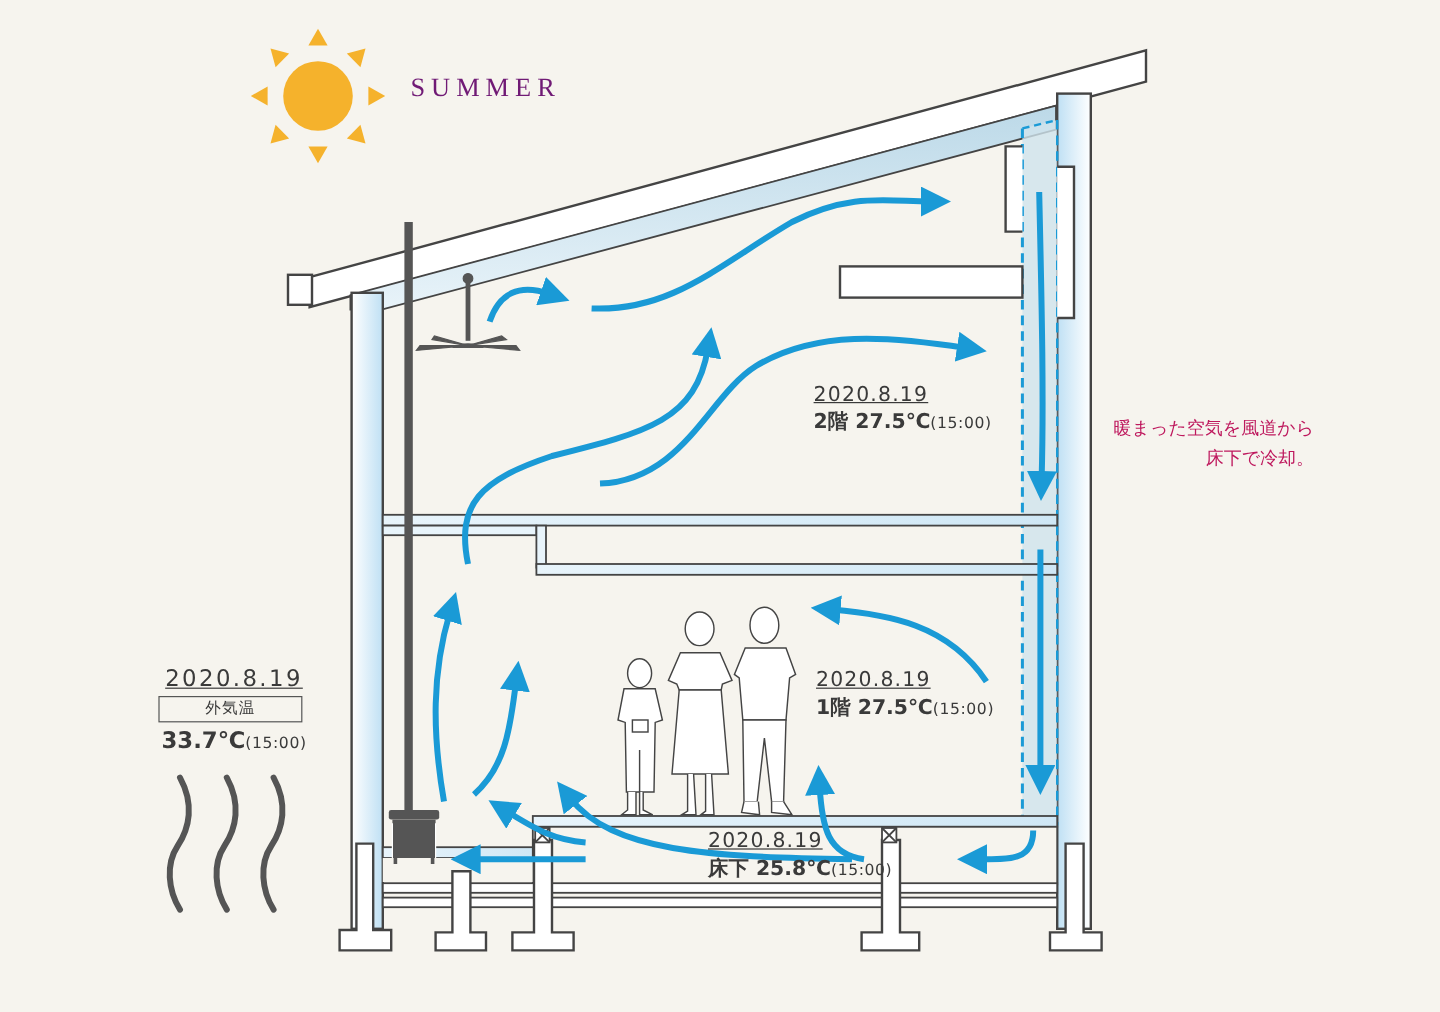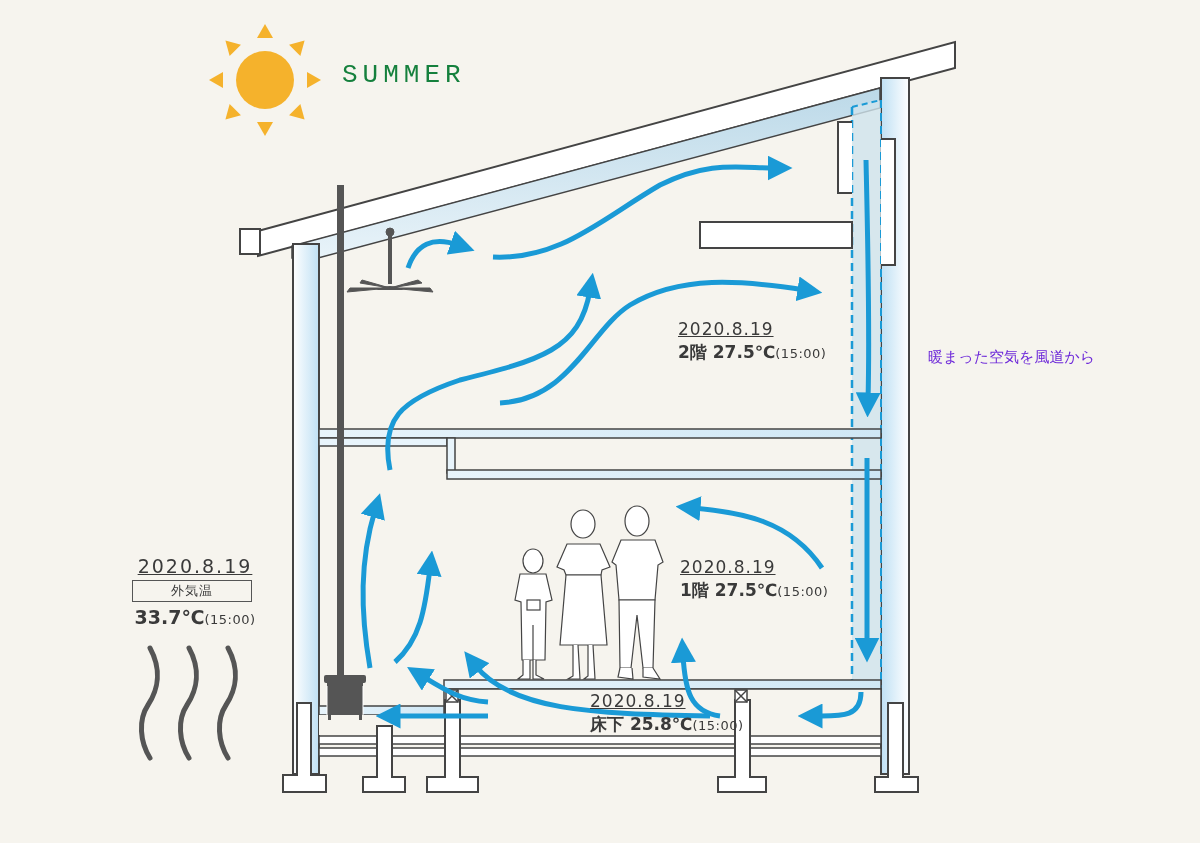--- a/index.html
+++ b/index.html
@@ -1,23 +1,23 @@
 <!DOCTYPE html>
 <html><head>
 <meta charset="utf-8">
 <style>
   html, body { margin: 0; padding: 0; }
   body { width: 1200px; height: 843px; background: #f6f4ee; position: relative; overflow: hidden; font-family: "DejaVu Sans", sans-serif; }
   #stage { position: absolute; left: 0; top: 0; width: 1200px; height: 843px; }
   .lbl { position: absolute; color: #3a3a3a; white-space: nowrap; }
-  .title { position: absolute; left: 342px; top: 60px; font-family: Liberation Mono, monospace; font-size: 26px; letter-spacing: 5px; color: #15803d; }
+  .title { position: absolute; left: 342px; top: 60px; font-family: Liberation Serif, serif; font-size: 22px; letter-spacing: 5px; color: #701a75; }
   .date { font-size: 17px; letter-spacing: 1px; line-height: 22px; text-decoration: underline; }
   .temp { font-size: 17px; font-weight: bold; line-height: 24px; }
   .temp .time { font-size: 13px; font-weight: normal; letter-spacing: 0.5px; margin-top: 10px; }
-  .note { position: absolute; left: 928px; top: 345px; font-size: 15px; line-height: 25px; color: #6d28d9; text-align: right; }
+  .note { position: absolute; left: 928px; top: 345px; font-size: 15px; line-height: 25px; color: #be185d; text-align: right; }
   .note div { white-space: nowrap; }
   .outside { position: absolute; left: 130px; top: 555px; width: 130px; text-align: center; color: #3a3a3a; }
   .outside .date { font-size: 19px; letter-spacing: 2px; }
   .outside .box { border: 1px solid #555; font-size: 13px; line-height: 20px; margin: 3px 8px 3px 2px; letter-spacing: 1px; }
   .outside .temp { font-size: 19px; text-align: center; }
 </style>
 </head>
 <body>
 
 <svg id="stage" viewBox="0 0 1200 843" xmlns="http://www.w3.org/2000/svg">
@@ -207,13 +207,14 @@
 </div>
 
 <div class="outside">
   <div class="date">2020.8.19</div>
   <div class="box">外気温</div>
   <div class="temp"><span>33.7℃</span><span class="time">(15:00)</span></div>
 </div>
 
 <div class="note">
   <div>暖まった空気を風道から</div>
+  <div>床下で冷却。</div>
 </div>
 
 </body></html>

